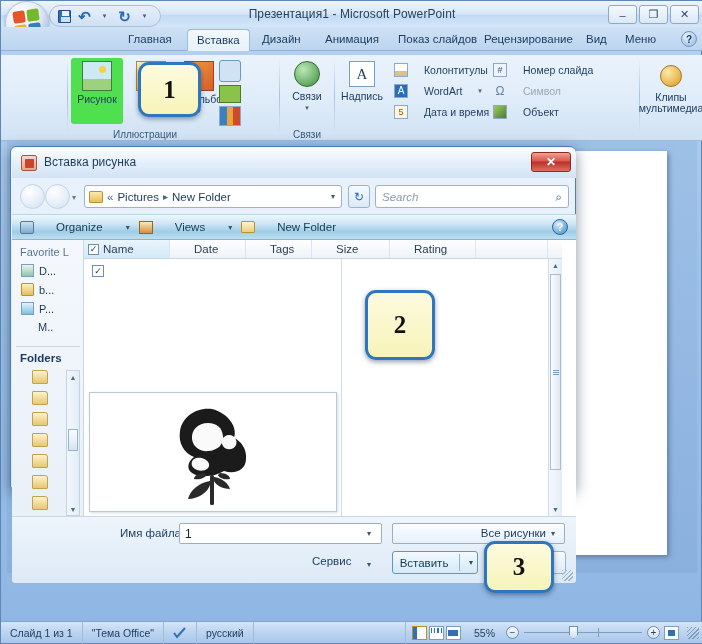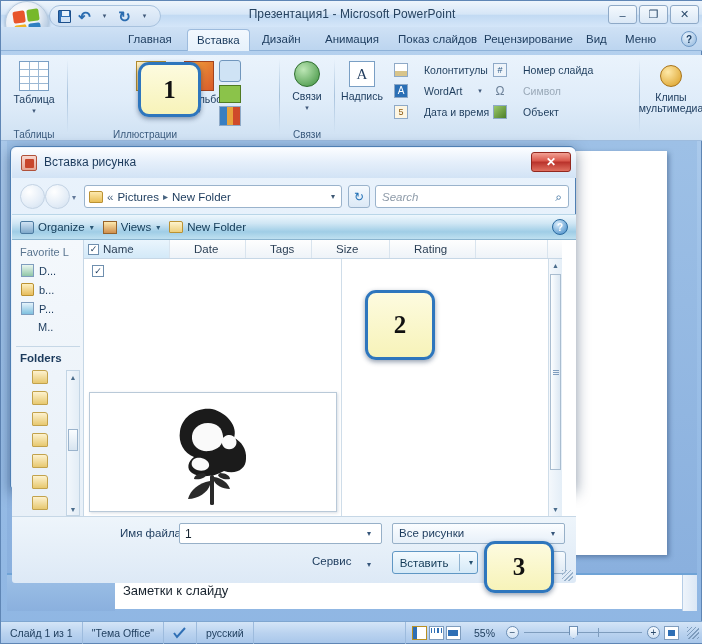--- a/index.html
+++ b/index.html
@@ -233,21 +233,21 @@
   #search-placeholder { font-size:11.5px; color:#8d9aa8; font-style:italic; flex:1; }
   #search-icon { color:#3a6e9e; font-size:12px; }
 
   
   #dlg-toolbar {
     position:absolute; left:1px; top:67px; width:564px; height:26px;
     background:linear-gradient(180deg,#eef7fd 0%,#cfe6f4 35%,#9fcde6 70%,#bfe0f0 100%);
     border-top:1px solid #b9d6e8; border-bottom:1px solid #8ab4cf;
     display:flex; align-items:center; gap:5px; padding:0 8px;
   }
-  .tb-item { display:flex; align-items:center; gap:4px; font-size:11.5px; color:#123a57; }
+  .tb-item { display:flex; align-items:center; gap:22px; font-size:11.5px; color:#123a57; }
   .tb-caret { font-size:8px; color:#2c5876; margin:0 4px 0 1px; }
   .org-ico{ width:14px;height:13px;background:linear-gradient(180deg,#cfe2f3,#7fa9cb); border:1px solid #4d7ba1; border-radius:2px;}
   .views-ico{ width:14px;height:13px;background:linear-gradient(180deg,#fde9ae,#cf8f4c); border:1px solid #96632a;}
   .nf-ico{ width:14px;height:12px;background:linear-gradient(180deg,#fdf3cd,#edcf7c); border:1px solid #bb9233; border-radius:1px 2px 1px 1px;}
   #dlg-help { margin-left:auto; width:16px;height:16px;border-radius:50%;
     background:radial-gradient(circle at 35% 30%,#d9ecfa,#3c87c6); border:1px solid #2a6a9f;
     color:#fff; font-size:10px; font-weight:bold; display:flex;align-items:center;justify-content:center;}
 
   
   #dlg-body { position:absolute; left:1px; top:93px; width:564px; height:276px; background:#fff; }
@@ -307,21 +307,21 @@
   #dlg-footer { position:absolute; left:1px; top:369px; width:564px; height:67px;
     background:linear-gradient(180deg,#eef5fb,#dde9f6); border-top:1px solid #c6d7e6;
     border-radius:0 0 3px 3px; }
   #fn-label { position:absolute; left:108px; top:10px; font-size:11.5px; color:#1b3a5c; }
   #fn-input { position:absolute; left:167px; top:6px; width:203px; height:21px;
     background:#fff; border:1px solid #97b0c8; border-radius:2px;
     font-size:12px; color:#14222f; padding:3px 18px 0 5px; }
   #fn-caret { position:absolute; left:355px; top:12px; font-size:8px; color:#35557a; }
   #filter-combo { position:absolute; left:380px; top:6px; width:173px; height:21px;
     background:linear-gradient(180deg,#fbfdff,#e7f0f9); border:1px solid #97b0c8; border-radius:2px;
-    font-size:11.5px; color:#1b3a5c; padding:3px 18px 0 6px; }
+    font-size:11.5px; color:#1b3a5c; padding:3px 18px 0 6px;text-align:right; }
   #filter-caret { position:absolute; left:539px; top:12px; font-size:8px; color:#35557a; }
   #tools-btn { position:absolute; left:300px; top:38px; font-size:11.5px; color:#1b3a5c; }
   #tools-caret { position:absolute; left:355px; top:43px; font-size:8px; color:#35557a; }
   #insert-btn { position:absolute; left:380px; top:34px; width:86px; height:23px;
     background:linear-gradient(180deg,#f3fafe,#d5e9f7); border:1px solid #5f97c4; border-radius:3px;
     font-size:11.5px; color:#123a57; display:flex; align-items:center; justify-content:center; gap:8px;}
   #insert-btn .split { position:absolute; right:17px; top:2px; bottom:2px; width:1px; background:#8fb3d0; }
   #insert-caret { position:absolute; right:4px; font-size:8px; color:#25506f; }
   #cancel-btn { position:absolute; left:474px; top:34px; width:80px; height:23px;
     background:linear-gradient(180deg,#f7fbfe,#dfeaf5); border:1px solid #9ab3cc; border-radius:3px;
@@ -392,31 +392,27 @@
     <div class="tab" style="left:315px">Анимация</div>
     <div class="tab" style="left:474px">Рецензирование</div>
     <div class="tab" style="left:388px">Показ слайдов</div>
     <div class="tab" style="left:576px">Вид</div>
     <div class="tab" style="left:615px">Меню</div>
     <div id="help-btn">?</div>
   </div>
 
   <div id="ribbon">
 
-    <div class="rgroup" style="left:2px;width:62px">
-      <div class="bigbtn" style="left:5px">
-        <span class="bigicon tbl-ico"></span>
-        <span>Таблица</span>
-        <span class="tiny-caret">▾</span>
-      </div>
-      <div class="glabel">Таблицы</div>
-    </div>
     <div class="gsep" style="left:66px"></div>
 
     <div class="rgroup" style="left:68px;width:152px">
+      <div class="bigbtn sel" style="left:2px">
+        <span class="bigicon pic-ico"></span>
+        <span>Рисунок</span>
+      </div>
       <div class="bigbtn" style="left:56px">
         <span class="bigicon clip-ico"></span>
         <span>Клип</span>
       </div>
       <div class="bigbtn" style="left:104px">
         <span class="bigicon album-ico"></span>
         <span>Фотоальбом</span>
         <span class="tiny-caret">▾</span>
       </div>
       <div style="position:absolute;left:150px;top:5px;width:24px">
@@ -480,25 +476,20 @@
         <span>Клипы</span>
         <span>мультимедиа</span>
       </div>
     </div>
   </div>
 
   <div id="slide-area">
     <div id="slide-canvas"></div>
   </div>
 
-  <div id="notes-pane">
-    <div id="notes-left-strip"></div>
-    <div id="notes-text">Заметки к слайду</div>
-    <div id="notes-scroll"></div>
-  </div>
 
   <div id="status-bar">
     <div class="sb-cell">Слайд 1 из 1</div>
     <div class="sb-cell">"Тема Office"</div>
     <div class="sb-cell" style="display:flex;align-items:center;">
       <svg width="14" height="12" viewBox="0 0 14 12">
         <path d="M1 6 L4 10 L12 1" stroke="#2f6fb5" stroke-width="2" fill="none"></path>
       </svg>
     </div>
     <div class="sb-cell">русский</div>

